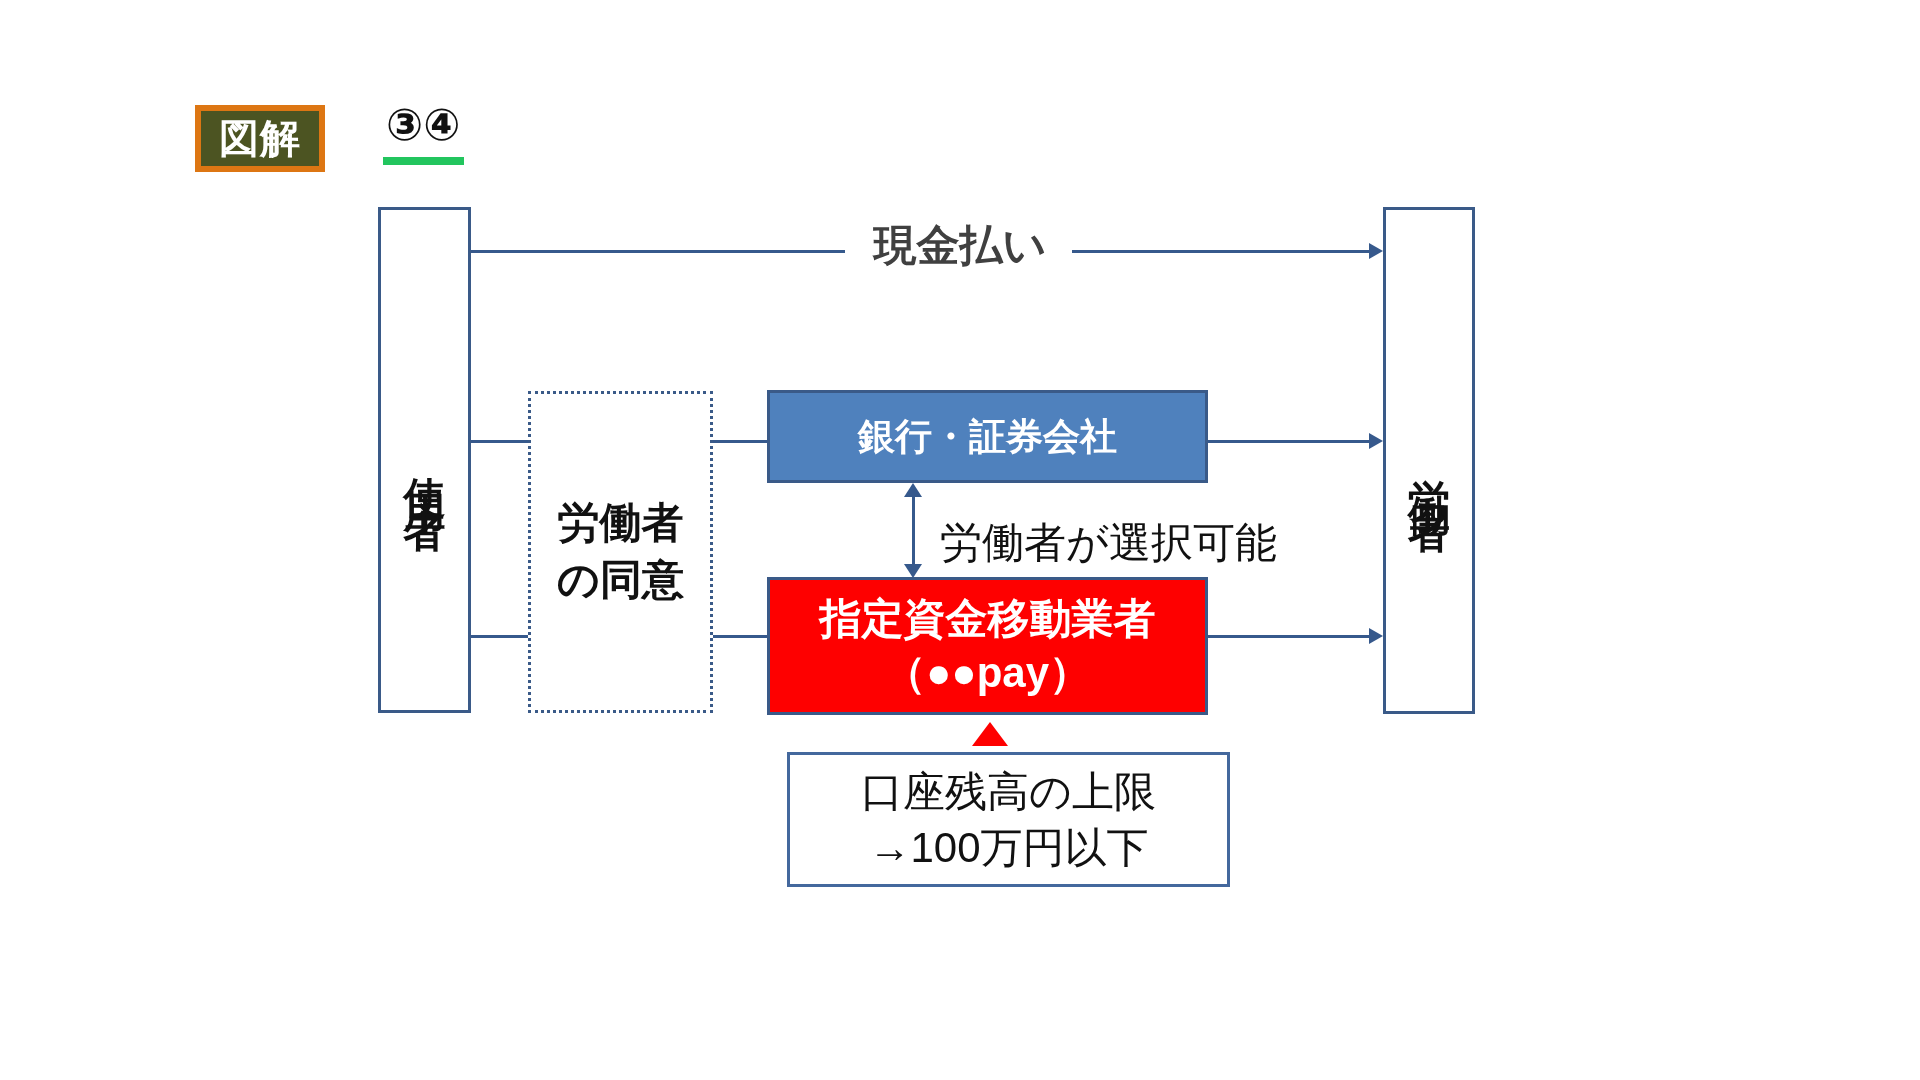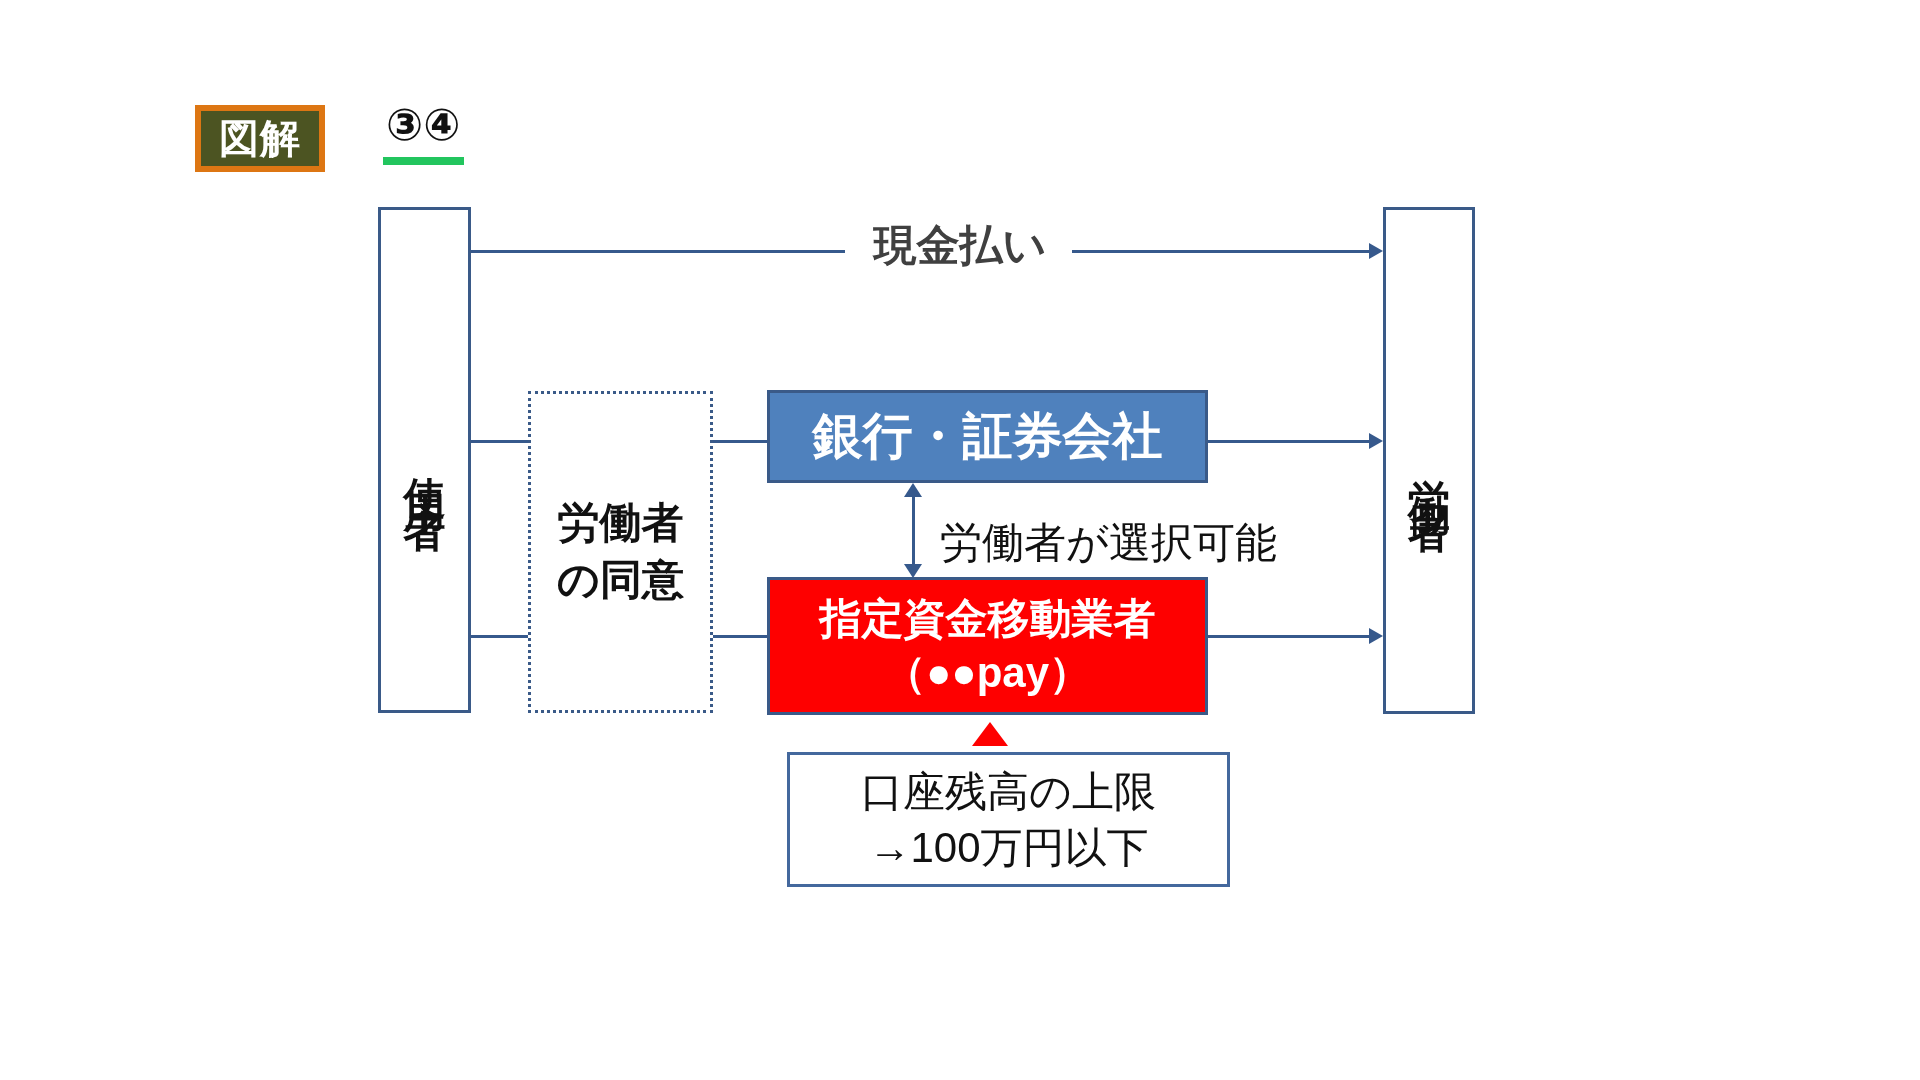--- a/index.html
+++ b/index.html
@@ -43,21 +43,21 @@
   .worker   { left: 1383px; top: 207px; width: 92px; height: 507px; }
   .consent  {
     left: 528px; top: 391px; width: 185px; height: 322px;
     border: 3px dotted #3a5a88; flex-direction: column;
   }
   .consent div { font-size: 42px; font-weight: bold; line-height: 1.35; }
   .bank {
     left: 767px; top: 390px; width: 441px; height: 93px;
     background: #4f81bd;
   }
-  .bank div { color: #ffffff; font-size: 50px; font-weight: bold; }
+  .bank div { color: #ffffff; font-size: 37px; font-weight: bold; }
   .fund {
     left: 767px; top: 577px; width: 441px; height: 138px;
     background: #fe0000; flex-direction: column;
   }
   .fund div { color: #ffffff; font-size: 42px; font-weight: bold; line-height: 1.28; }
   .note {
     left: 770px; top: 752px; width: 443px; height: 135px;
     border-color: #44689d; flex-direction: column; margin-left: 17px;
   }
   .note div { color: #111111; font-size: 42px; line-height: 1.32; }

